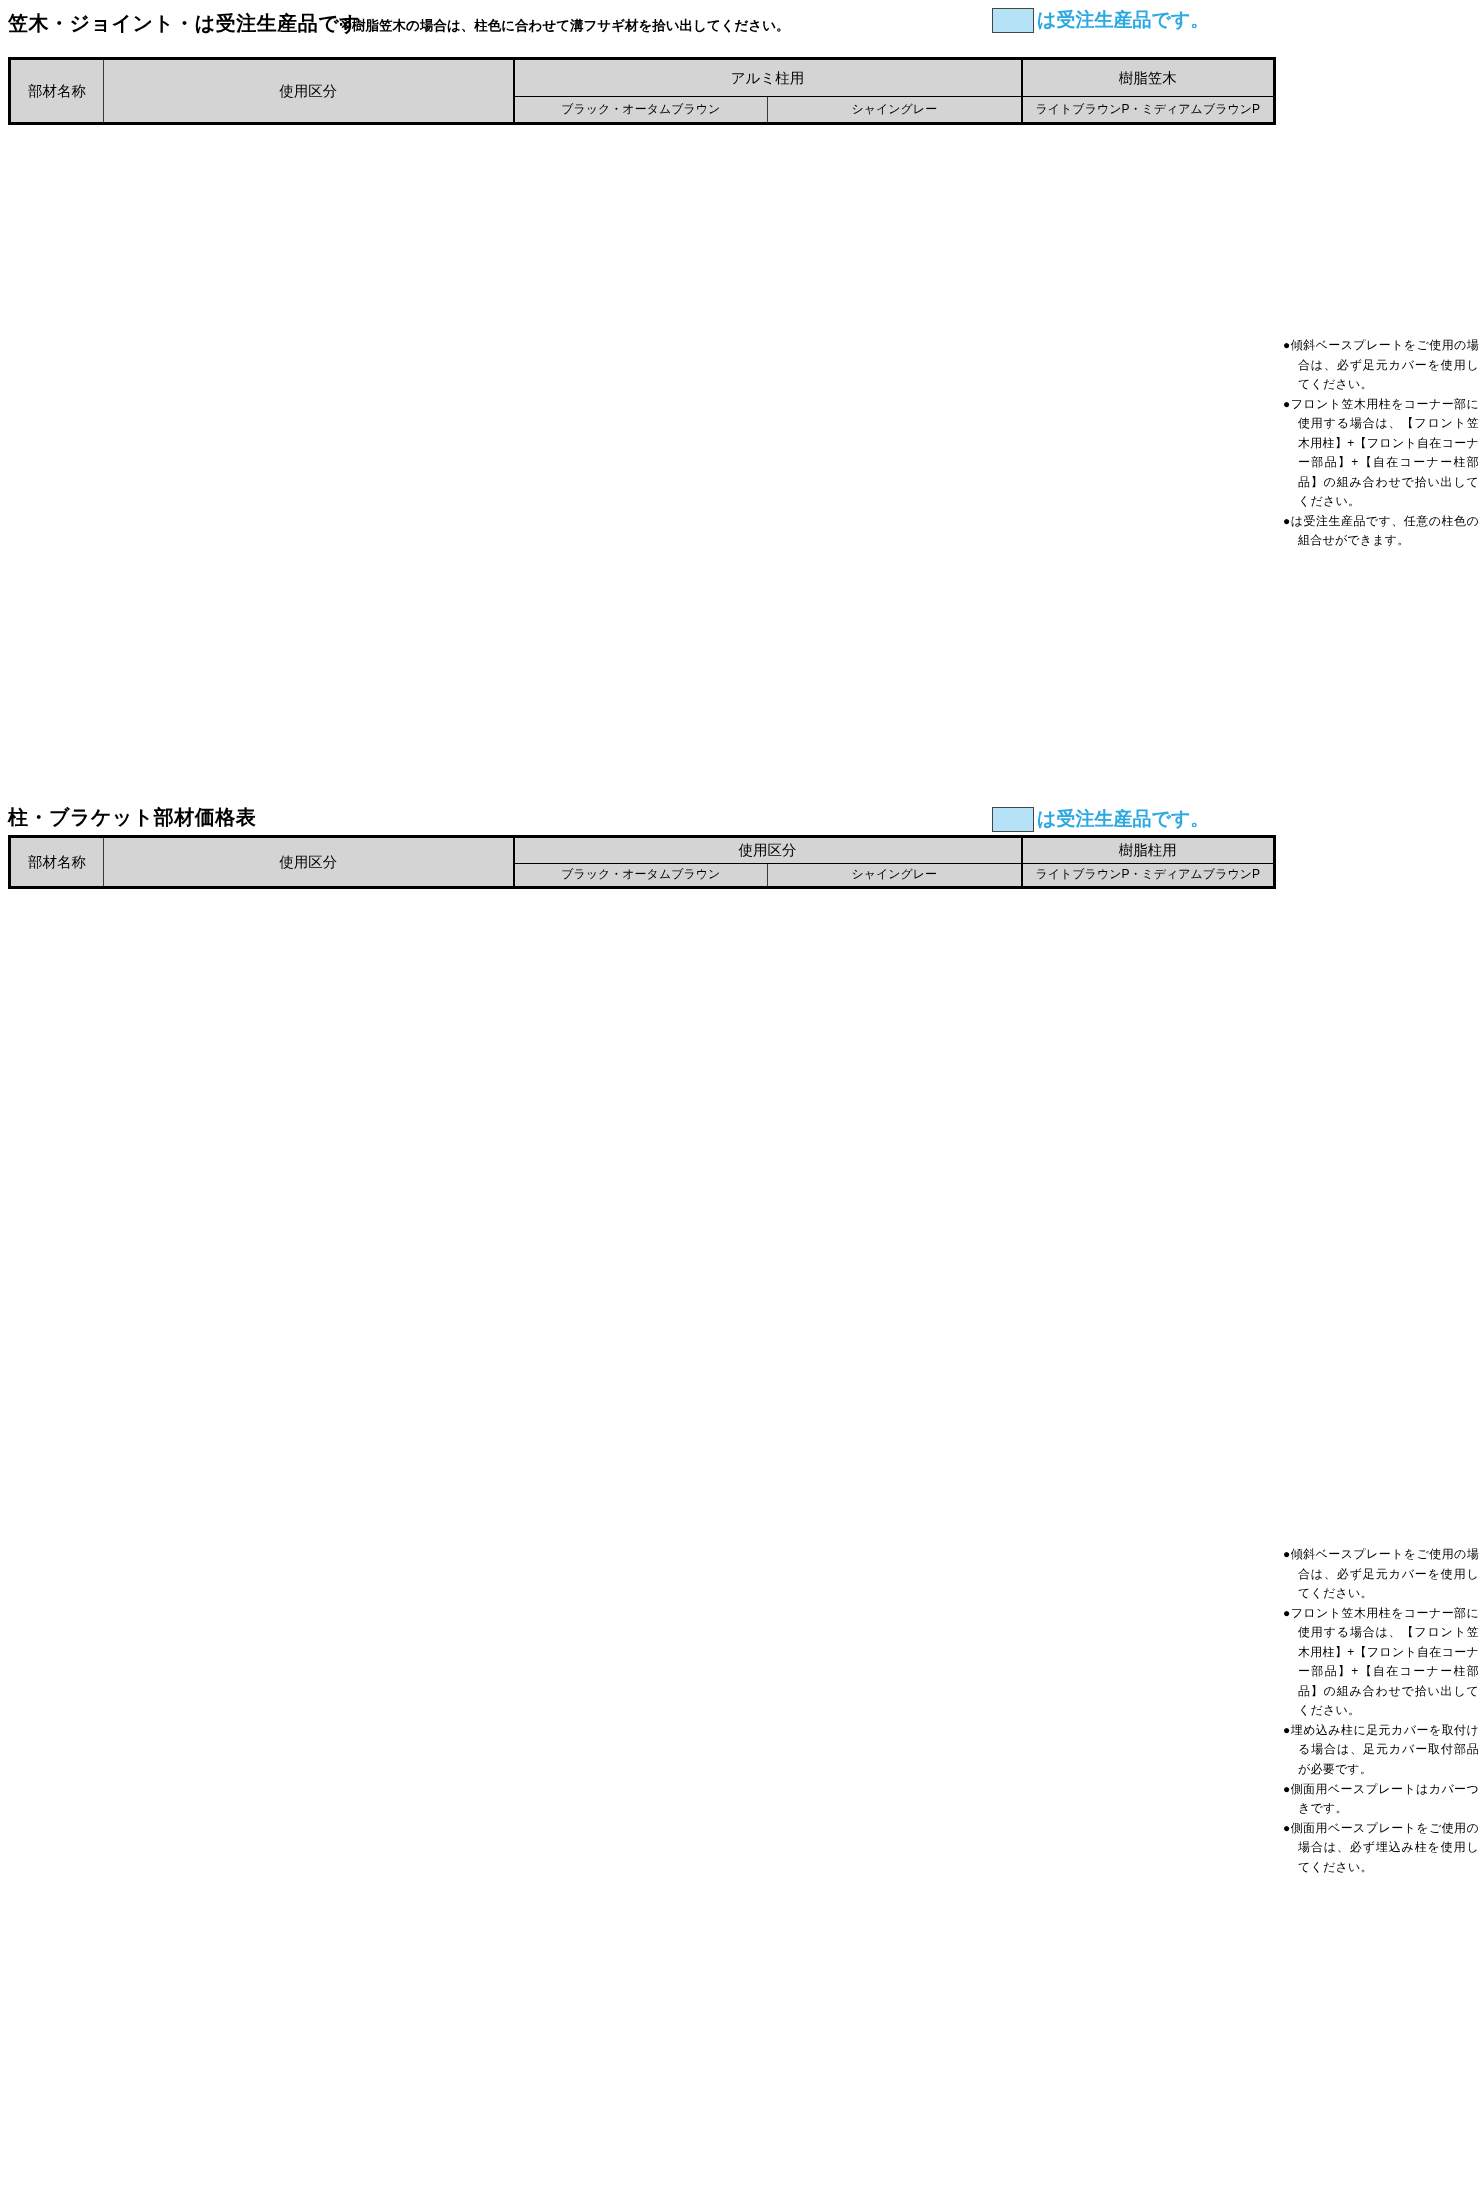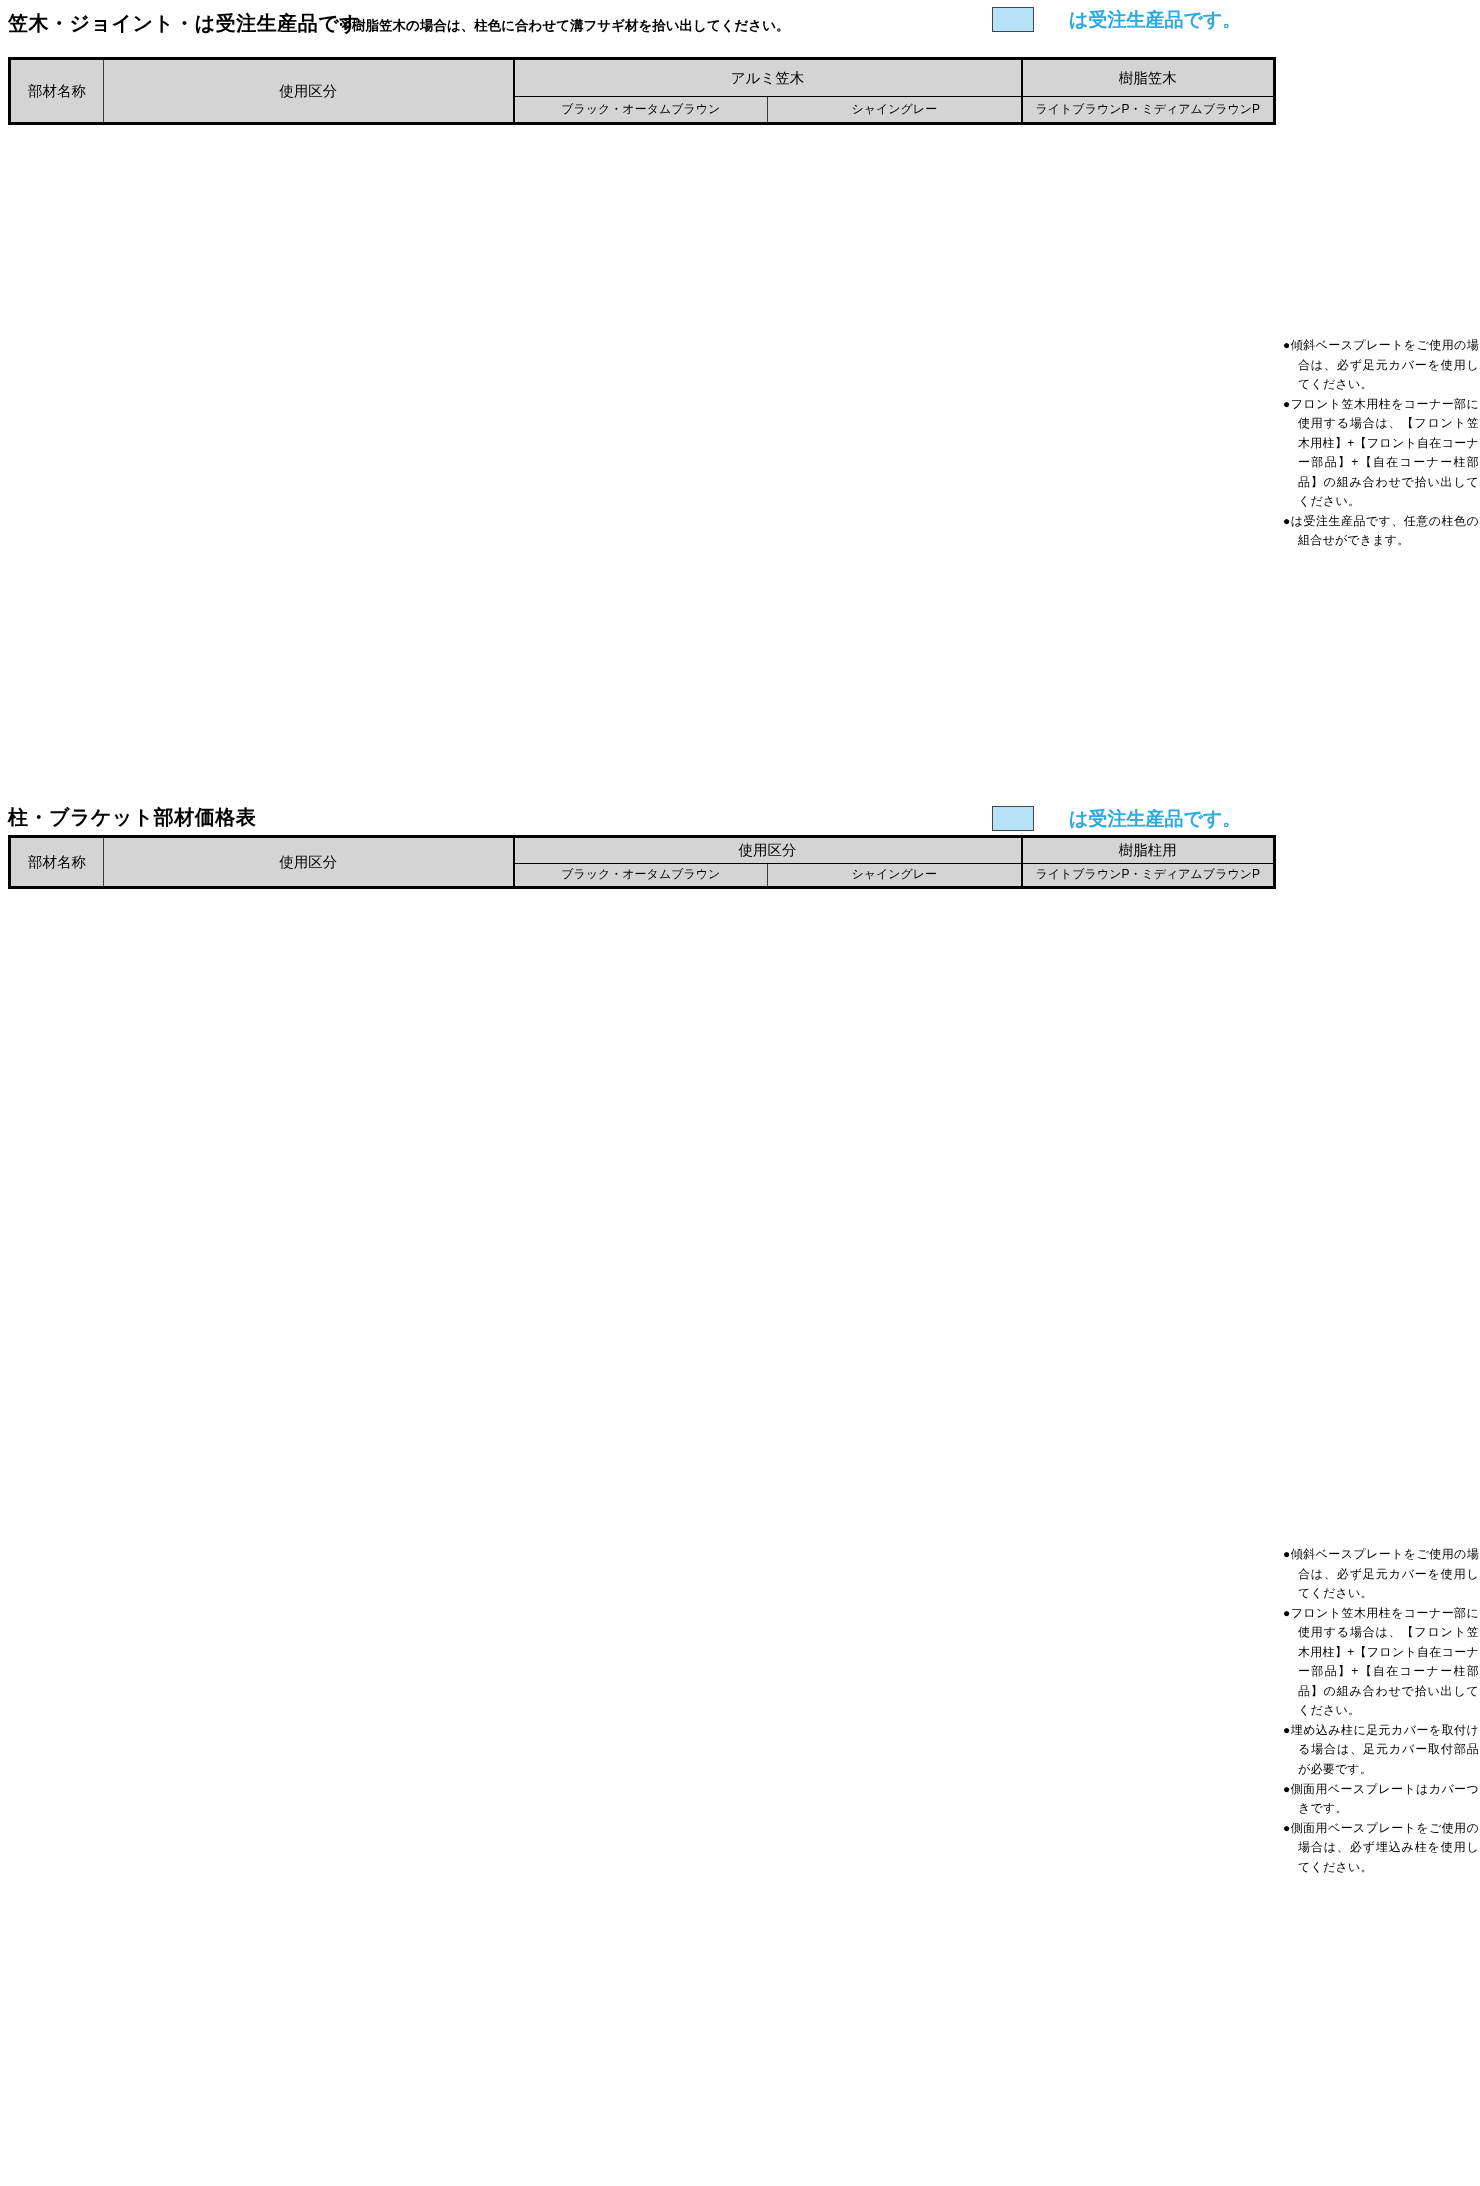--- a/index.html
+++ b/index.html
@@ -1,20 +1,20 @@
 <!DOCTYPE html>
 <html style="--hl: #b5e2f7; --hdr: #d4d4d4; --legend: #2ba9e1;"><head>
 <meta charset="utf-8">
 <style>
   html,body{margin:0;padding:0;background:#fff;}
   .page{position:relative;width:1480px;height:2186px;background:#fff;overflow:hidden;
         font-family:"Liberation Sans","DejaVu Sans",sans-serif;color:#000;}
   .sec-title{position:absolute;font-size:20px;font-weight:bold;letter-spacing:0.5px;white-space:nowrap;}
   .title-note{position:absolute;font-size:13.5px;font-weight:600;white-space:nowrap;}
-  .legend{position:absolute;display:flex;align-items:flex-start;white-space:nowrap;gap:32px;}
+  .legend{position:absolute;display:flex;align-items:center;white-space:nowrap;}
   .legend-box{display:inline-block;width:40px;height:23px;background:var(--hl,#b5e2f7);
               border:1px solid #444;margin-right:3px;}
   .legend-text{font-size:19px;font-weight:bold;color:var(--legend,#2ba9e1);}
   table{position:absolute;left:8px;border-collapse:collapse;table-layout:fixed;width:1265px;
         border:3px solid #000;padding-left:33px;}
   th,td{border-left:1px solid #3a3a3a;border-right:1px solid #3a3a3a;padding:0 2px;
         text-align:center;vertical-align:middle;white-space:pre-line;overflow:hidden;line-height:1.15;}
   th{background:var(--hdr,#d4d4d4);font-weight:normal;border-top:1px solid #000;border-bottom:1px solid #000;}
   tr.h1 th{font-size:14.5px;}
   tr.h2 th{font-size:12px;}
@@ -45,21 +45,21 @@
         <col style="width:140px">
         <col style="width:136px">
       <col style="width:254px">
         <col style="width:254px">
         <col style="width:253px">
     </colgroup>
     <thead>
       <tr class="h1">
         <th rowspan="2">部材名称</th>
         <th rowspan="2" colspan="3">使用区分</th>
-        <th colspan="2" class="tl">アルミ笠木</th>
+        <th colspan="2" class="tl">アルミ柱用</th>
         <th class="tl">樹脂笠木</th>
       </tr>
       <tr class="h2">
         <th class="tl">ブラック・オータムブラウン</th>
         <th>シャイングレー</th>
         <th class="tl">ライトブラウンP・ミディアムブラウンP</th>
       </tr>
     </thead>
     <tbody id="t1-body">
         <tr></tr>

